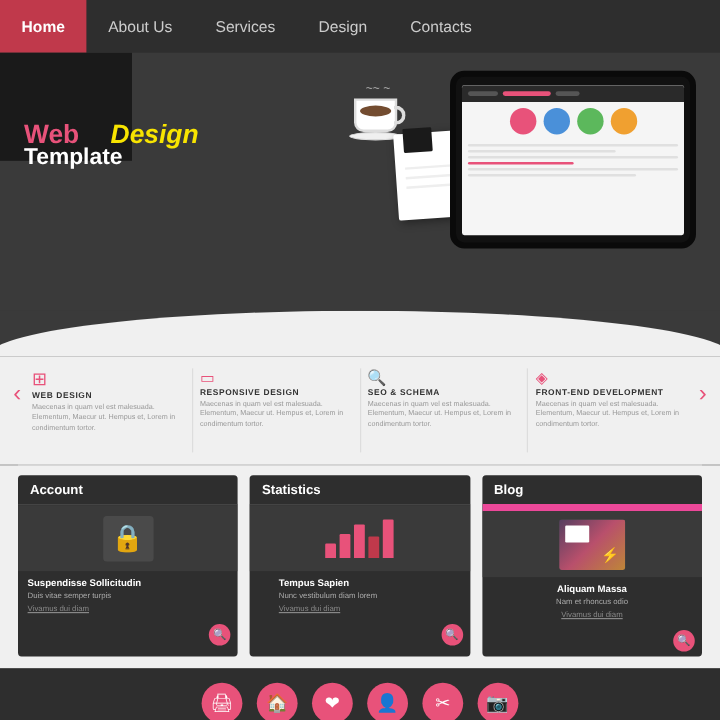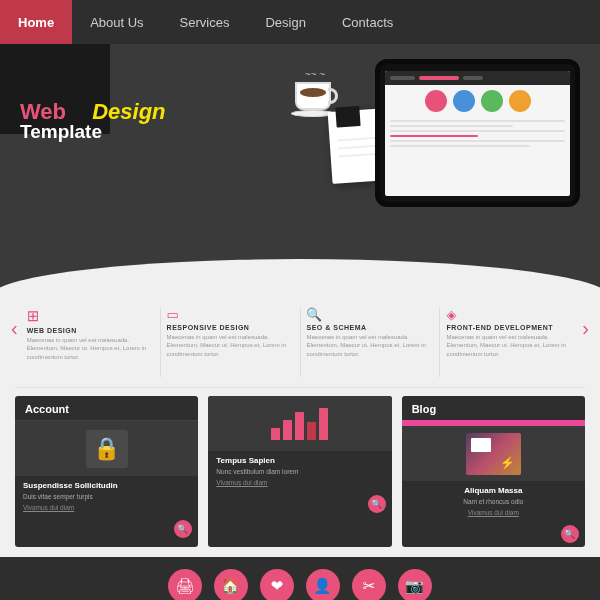--- a/index.html
+++ b/index.html
@@ -143,31 +143,32 @@
       <div style="font-size:8px;font-weight:bold;color:#fff;">Suspendisse Sollicitudin</div>
       <div style="font-size:6.5px;color:#aaa;line-height:1.4;margin-top:2px;">Duis vitae semper turpis</div>
       <span style="font-size:6.5px;color:#888;margin-top:3px;display:block;text-decoration:underline;cursor:pointer;">Vivamus dui diam</span>
     </div>
     <div style="display:flex;justify-content:flex-end;padding:4px 6px;">
       <div style="width:18px;height:18px;background:#e8527a;border-radius:50%;display:flex;align-items:center;justify-content:center;color:#fff;font-size:9px;cursor:pointer;">🔍</div>
     </div>
   </div>
 
   <div style="flex:1;background:#2e2e2e;border-radius:3px;overflow:hidden;">
+    <div style="padding:7px 10px 5px;color:#fff;font-size:11px;font-weight:bold;border-bottom:1px solid #444;">Statistics</div>
     <div style="height:55px;background:#3a3a3a;display:flex;align-items:center;justify-content:center;">
 
       <div style="display:flex;align-items:flex-end;gap:3px;height:38px;padding:3px 5px;">
         <div style="width:9px;height:12px;background:#e8527a;border-radius:1px 1px 0 0;"></div>
         <div style="width:9px;height:20px;background:#e8527a;border-radius:1px 1px 0 0;"></div>
         <div style="width:9px;height:28px;background:#e8527a;border-radius:1px 1px 0 0;"></div>
         <div style="width:9px;height:18px;background:#c0394b;border-radius:1px 1px 0 0;"></div>
         <div style="width:9px;height:32px;background:#e8527a;border-radius:1px 1px 0 0;"></div>
       </div>
     </div>
-    <div style="padding:5px 8px;">
+    <div style="padding:5px 24px;">
       <div style="font-size:8px;font-weight:bold;color:#fff;">Tempus Sapien</div>
       <div style="font-size:6.5px;color:#aaa;line-height:1.4;margin-top:2px;">Nunc vestibulum diam lorem</div>
       <span style="font-size:6.5px;color:#888;margin-top:3px;display:block;text-decoration:underline;cursor:pointer;">Vivamus dui diam</span>
     </div>
     <div style="display:flex;justify-content:flex-end;padding:4px 6px;">
       <div style="width:18px;height:18px;background:#e8527a;border-radius:50%;display:flex;align-items:center;justify-content:center;color:#fff;font-size:9px;cursor:pointer;">🔍</div>
     </div>
   </div>
 
   <div style="flex:1;background:#2e2e2e;border-radius:3px;overflow:hidden;">

